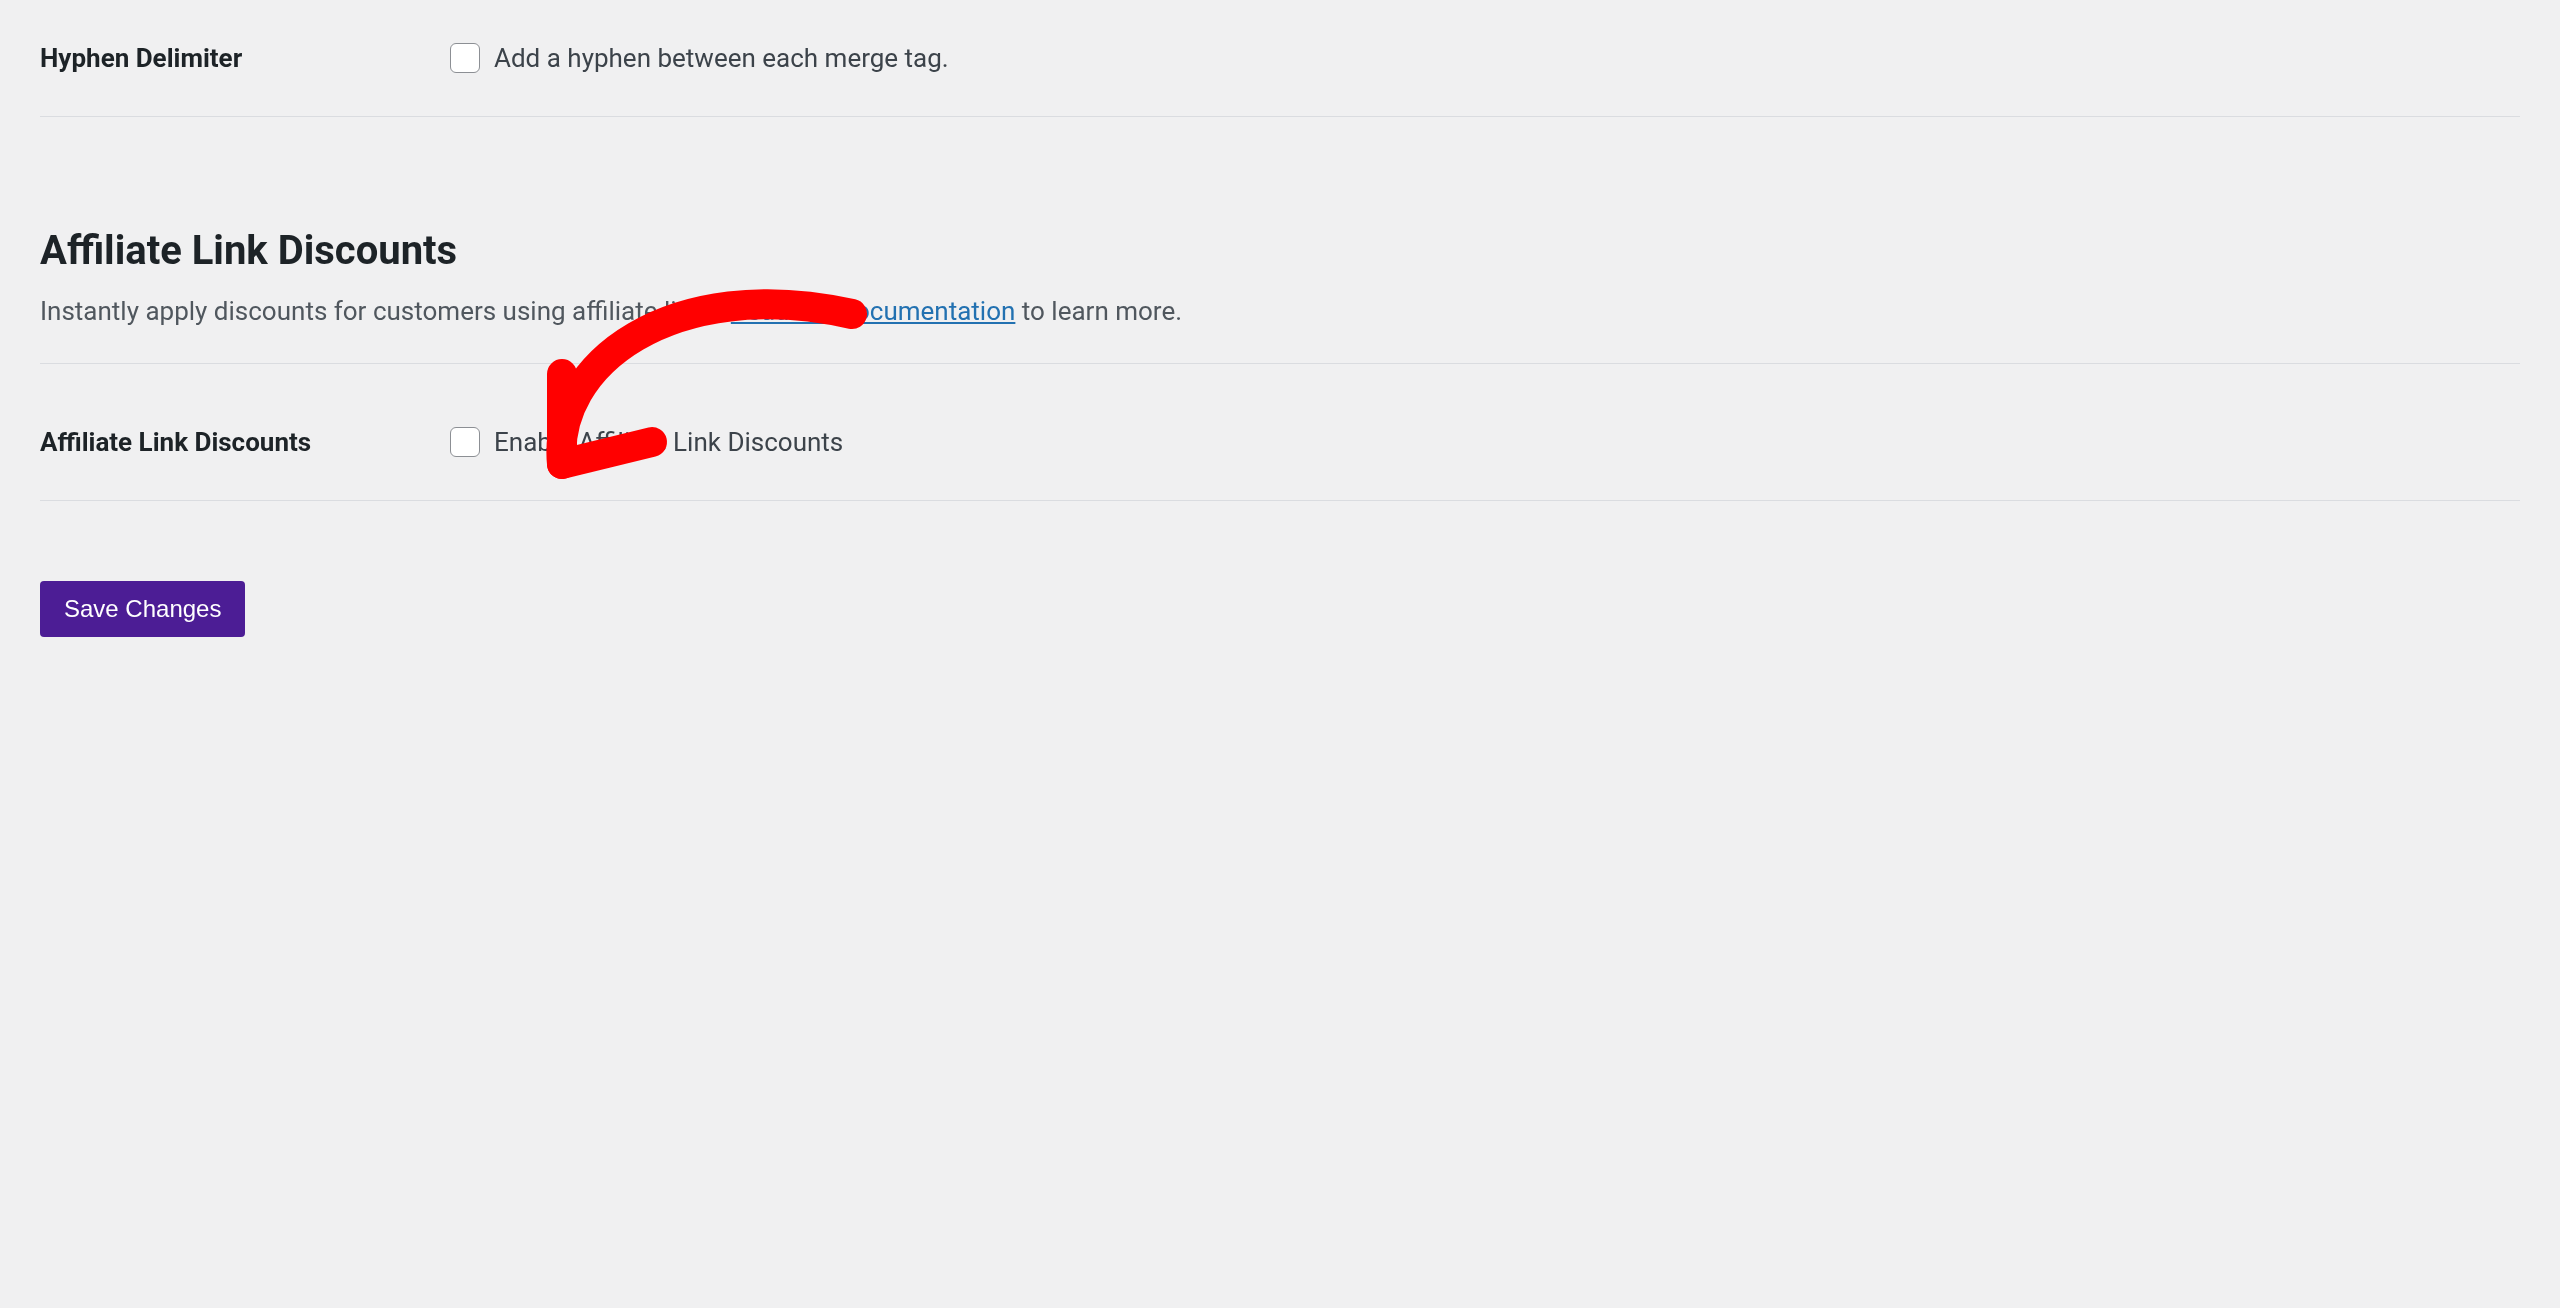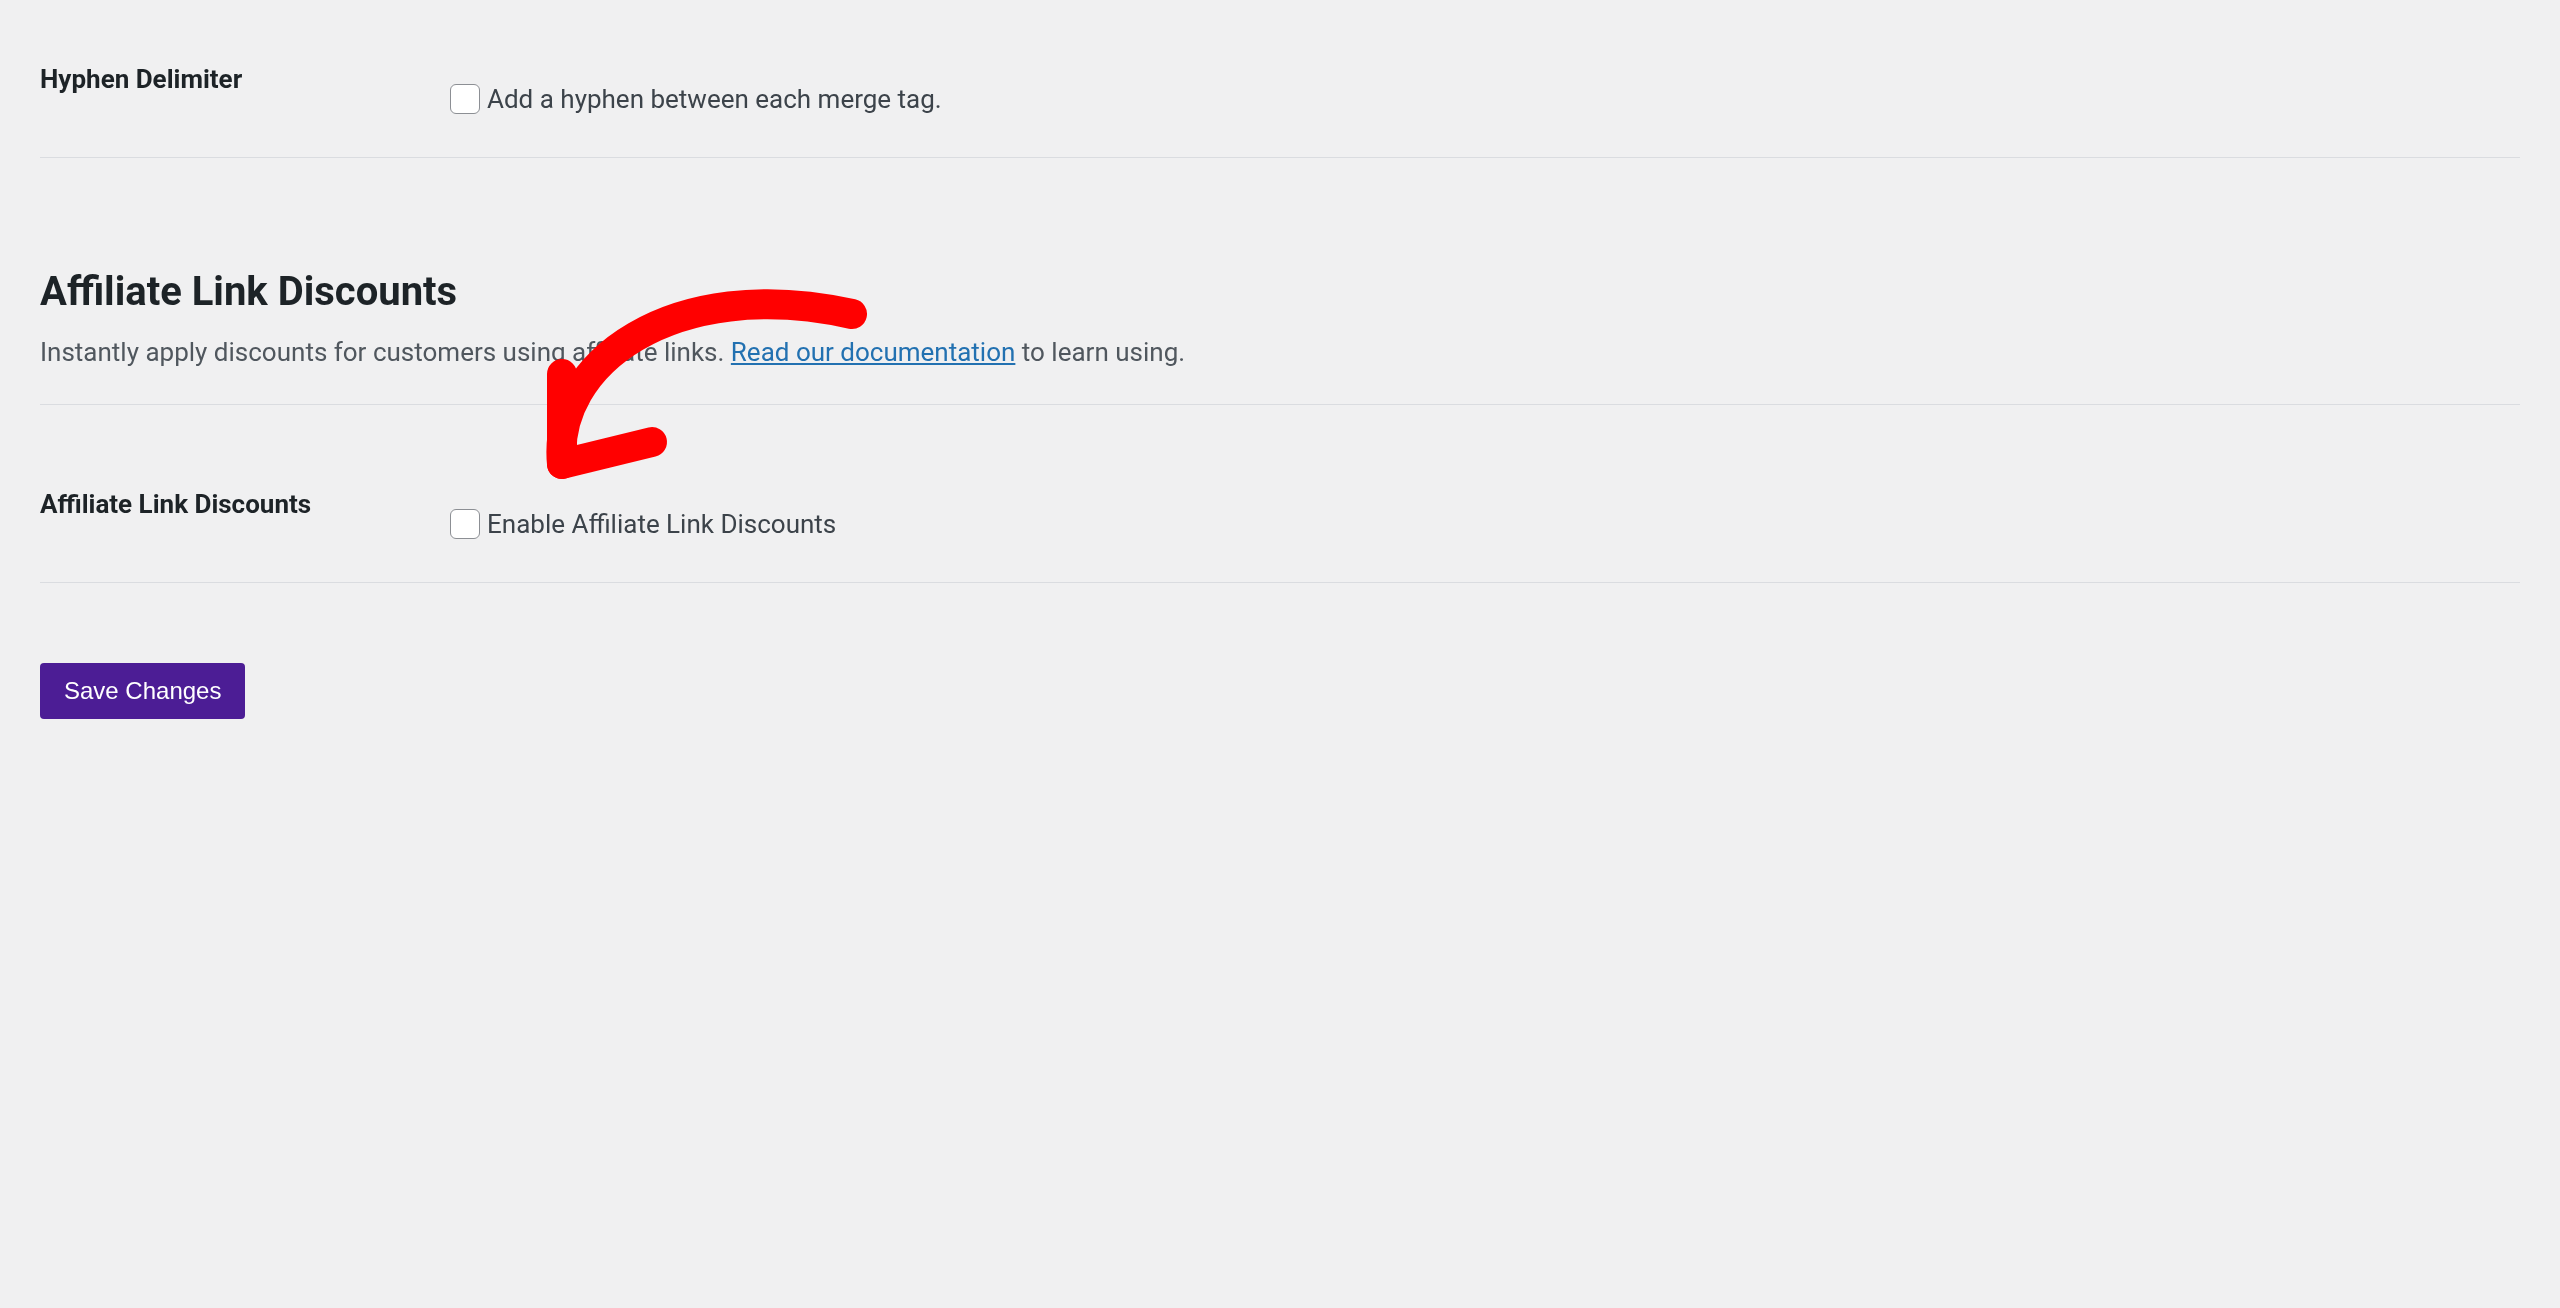--- a/index.html
+++ b/index.html
@@ -17,21 +17,21 @@
       padding: 43px 0;
       border-bottom: 1px solid #dadce0;
     }
     .row-label {
       width: 410px;
       flex-shrink: 0;
       font-weight: 700;
       font-size: 26px;
       color: #1d2327;
     }
-    .row-input { display: flex; align-items: center; gap: 7px; margin-top: 41px; }
+    .row-input { display: flex; align-items: center; gap: 14px; }
     .checkbox {
       appearance: none;
       width: 30px;
       height: 30px;
       border: 1px solid #8c8f94;
       border-radius: 6px;
       background: #ffffff;
       cursor: pointer;
       flex-shrink: 0;
     }
@@ -86,21 +86,21 @@
     <div class="row-label">Hyphen Delimiter</div>
     <div class="row-input">
       <input type="checkbox" class="checkbox" style="">
       <span class="checkbox-label">Add a hyphen between each merge tag.</span>
     </div>
   </div>
 
   <div class="section-heading-block">
     <h2 class="section-heading">Affiliate Link Discounts</h2>
     <p class="section-description">
-      <span>Instantly apply discounts for customers using affiliate links. </span><a href="#">Read our documentation</a><span> to learn using.</span>
+      <span>Instantly apply discounts for customers using affiliate links. </span><a href="#">Read our documentation</a><span> to learn more.</span>
     </p>
   </div>
 
   <div class="form-row">
     <div class="row-label">Affiliate Link Discounts</div>
     <div class="row-input">
       <input type="checkbox" class="checkbox" style="">
       <span class="checkbox-label">Enable Affiliate Link Discounts</span>
     </div>
   </div>

